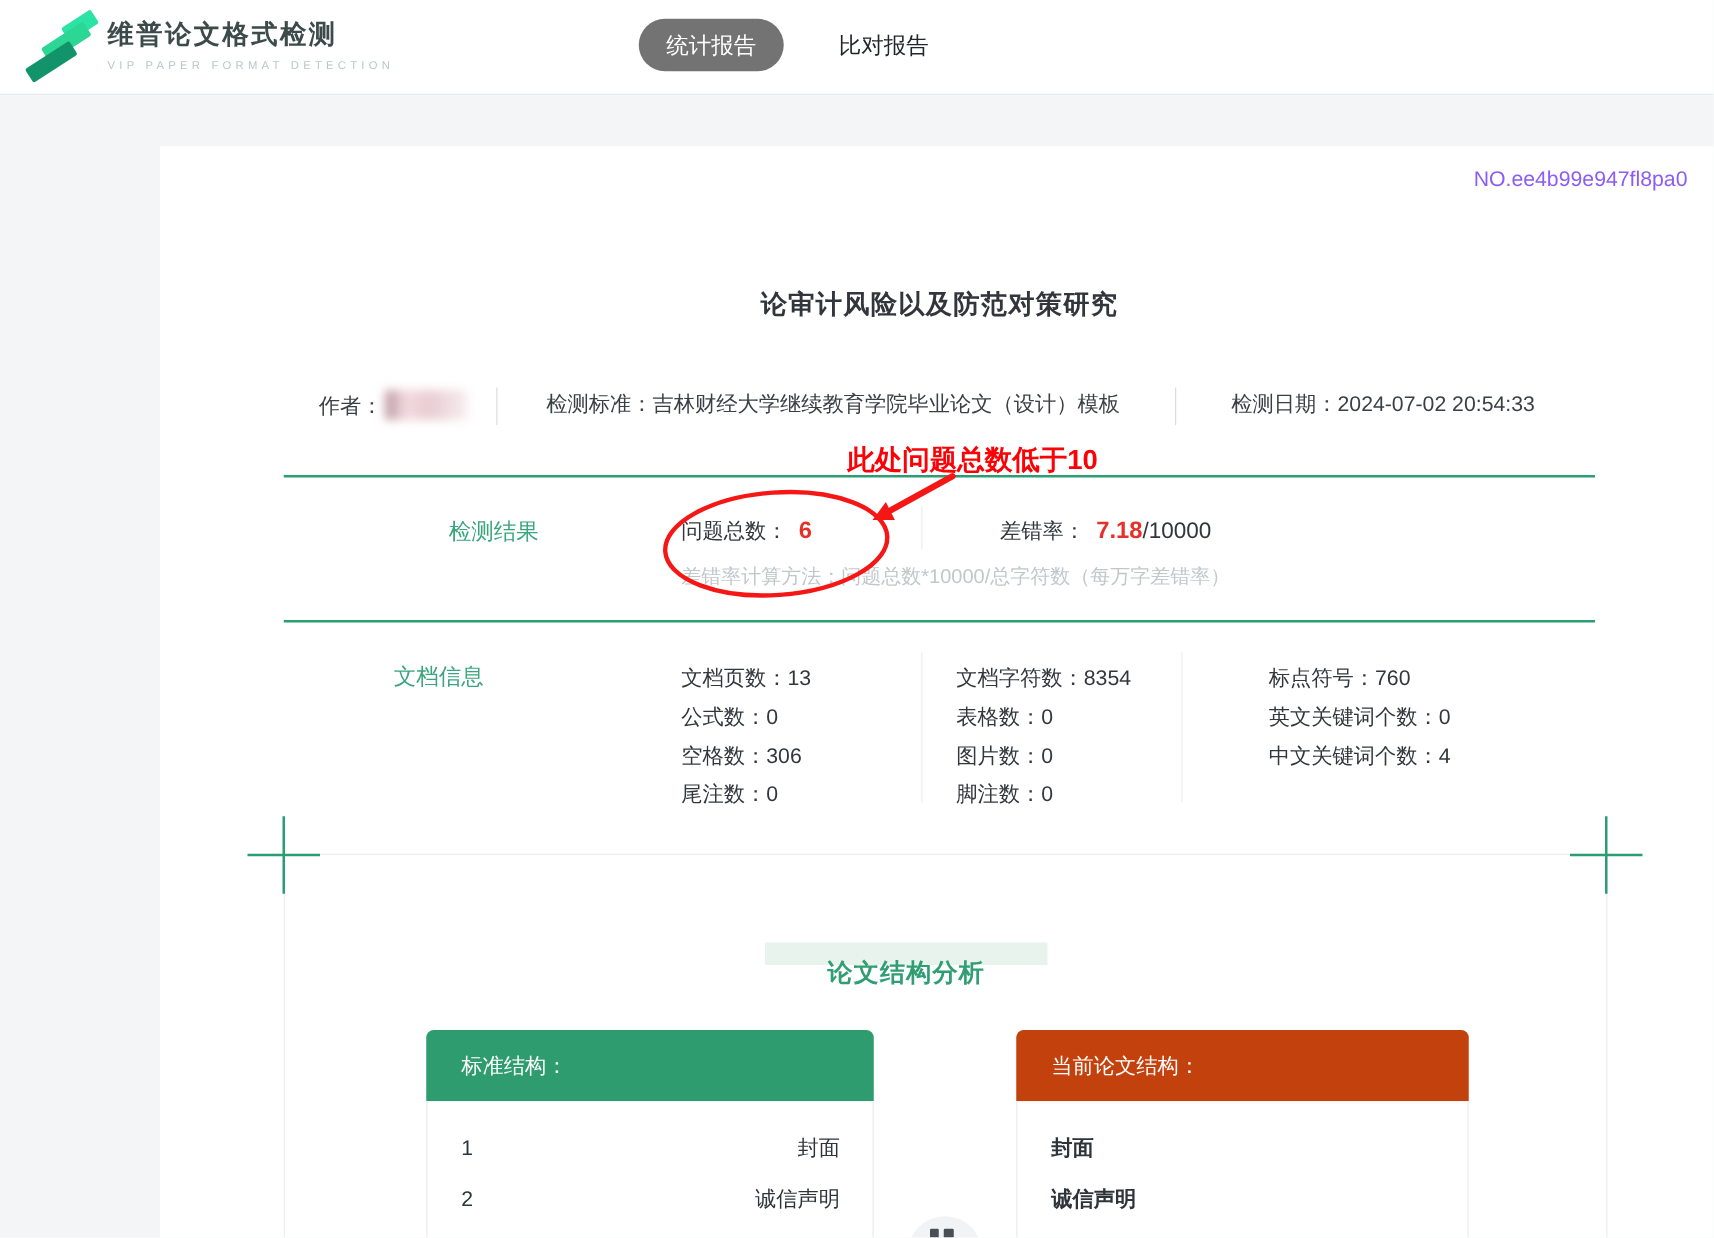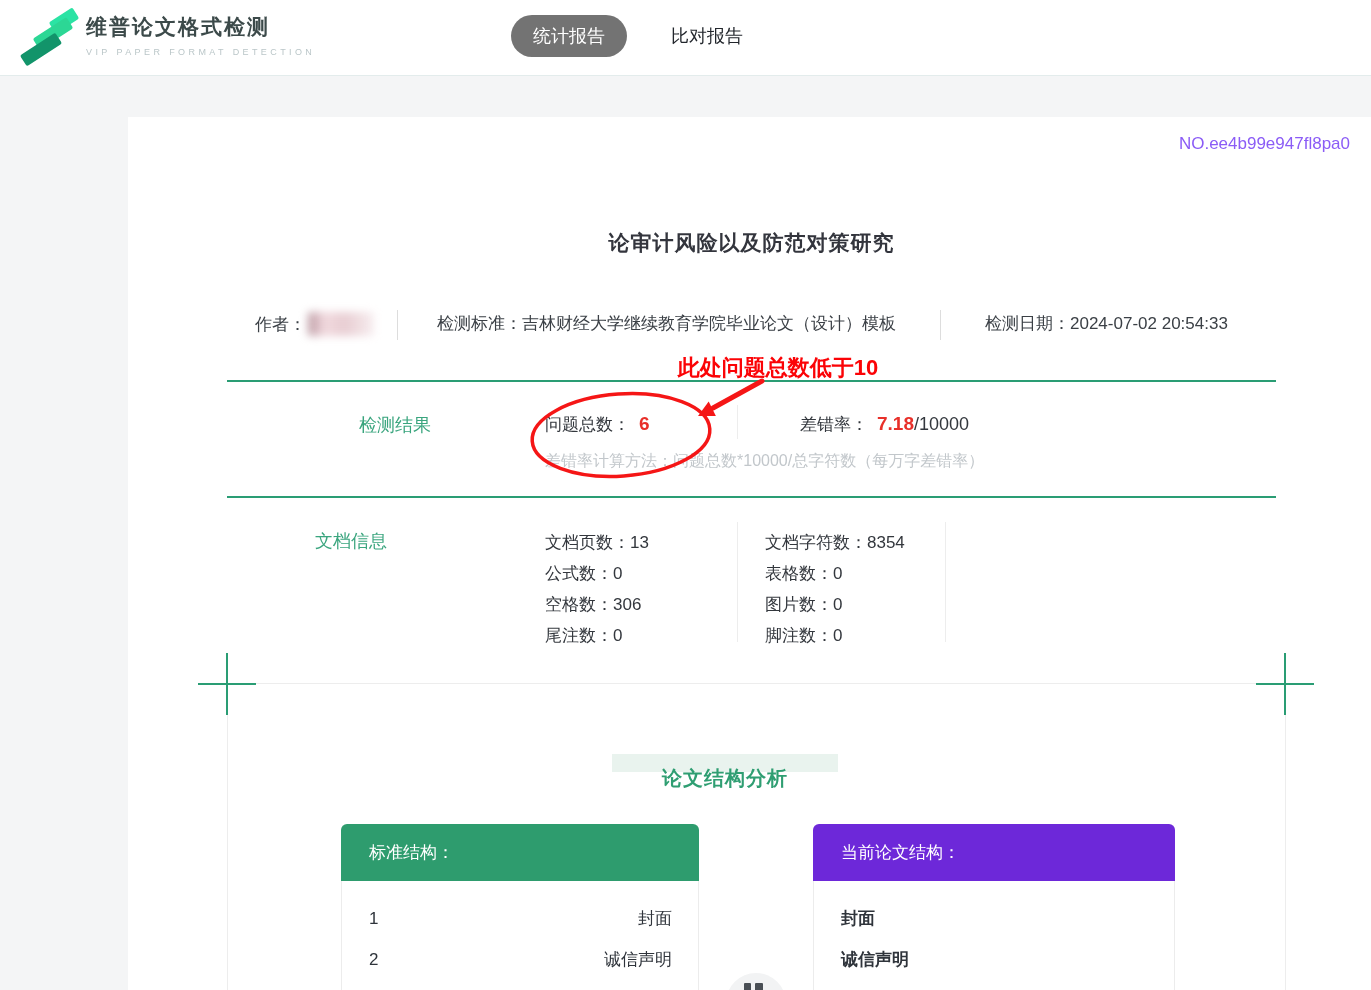--- a/index.html
+++ b/index.html
@@ -112,21 +112,21 @@
 
   
   .card { position:absolute; top:707px; width:358px; z-index:2; }
   .card-std { left:213px; }
   .card-cur { left:685px; width:362px; }
   .card-head {
     height:57px; line-height:57px; padding-left:28px; color:#ffffff;
     font-size:17px; border-radius:6px 6px 0 0;
   }
   .head-green { background:#2e9c6e; }
-  .head-blue { background:#6d28d9; }
+  .head-blue { background:#c2410c; }
   .card-body {
     background:#ffffff; border:1px solid #ececec; border-top:none;
     height:260px; padding-top:17px;
   }
   .std-row {
     display:flex; justify-content:space-between; align-items:center;
     height:41px; padding:0 26px 0 27px; font-size:17px; color:#2f343b;
   }
   .cur-item { height:41px; line-height:41px; padding-left:27px; font-size:17px; font-weight:bold; color:#2f343b; }
 
@@ -203,20 +203,25 @@
     <div><span>尾注数：</span><span>0</span></div>
   </div>
   <div class="vdiv vdiv-doc1"></div>
   <div class="doc-col doc-col2">
     <div><span>文档字符数：</span><span>8354</span></div>
     <div><span>表格数：</span><span>0</span></div>
     <div><span>图片数：</span><span>0</span></div>
     <div><span>脚注数：</span><span>0</span></div>
   </div>
   <div class="vdiv vdiv-doc2"></div>
+  <div class="doc-col doc-col3">
+    <div><span>标点符号：</span><span>760</span></div>
+    <div><span>英文关键词个数：</span><span>0</span></div>
+    <div><span>中文关键词个数：</span><span>4</span></div>
+  </div>
 
   <div class="pb-h"></div>
   <div class="pb-v pb-v-left"></div>
   <div class="pb-v pb-v-right"></div>
   <div class="cm-v cm-v-left"></div>
   <div class="cm-h cm-h-left"></div>
   <div class="cm-v cm-v-right"></div>
   <div class="cm-h cm-h-right"></div>
 
   <div class="struct-band"></div>

